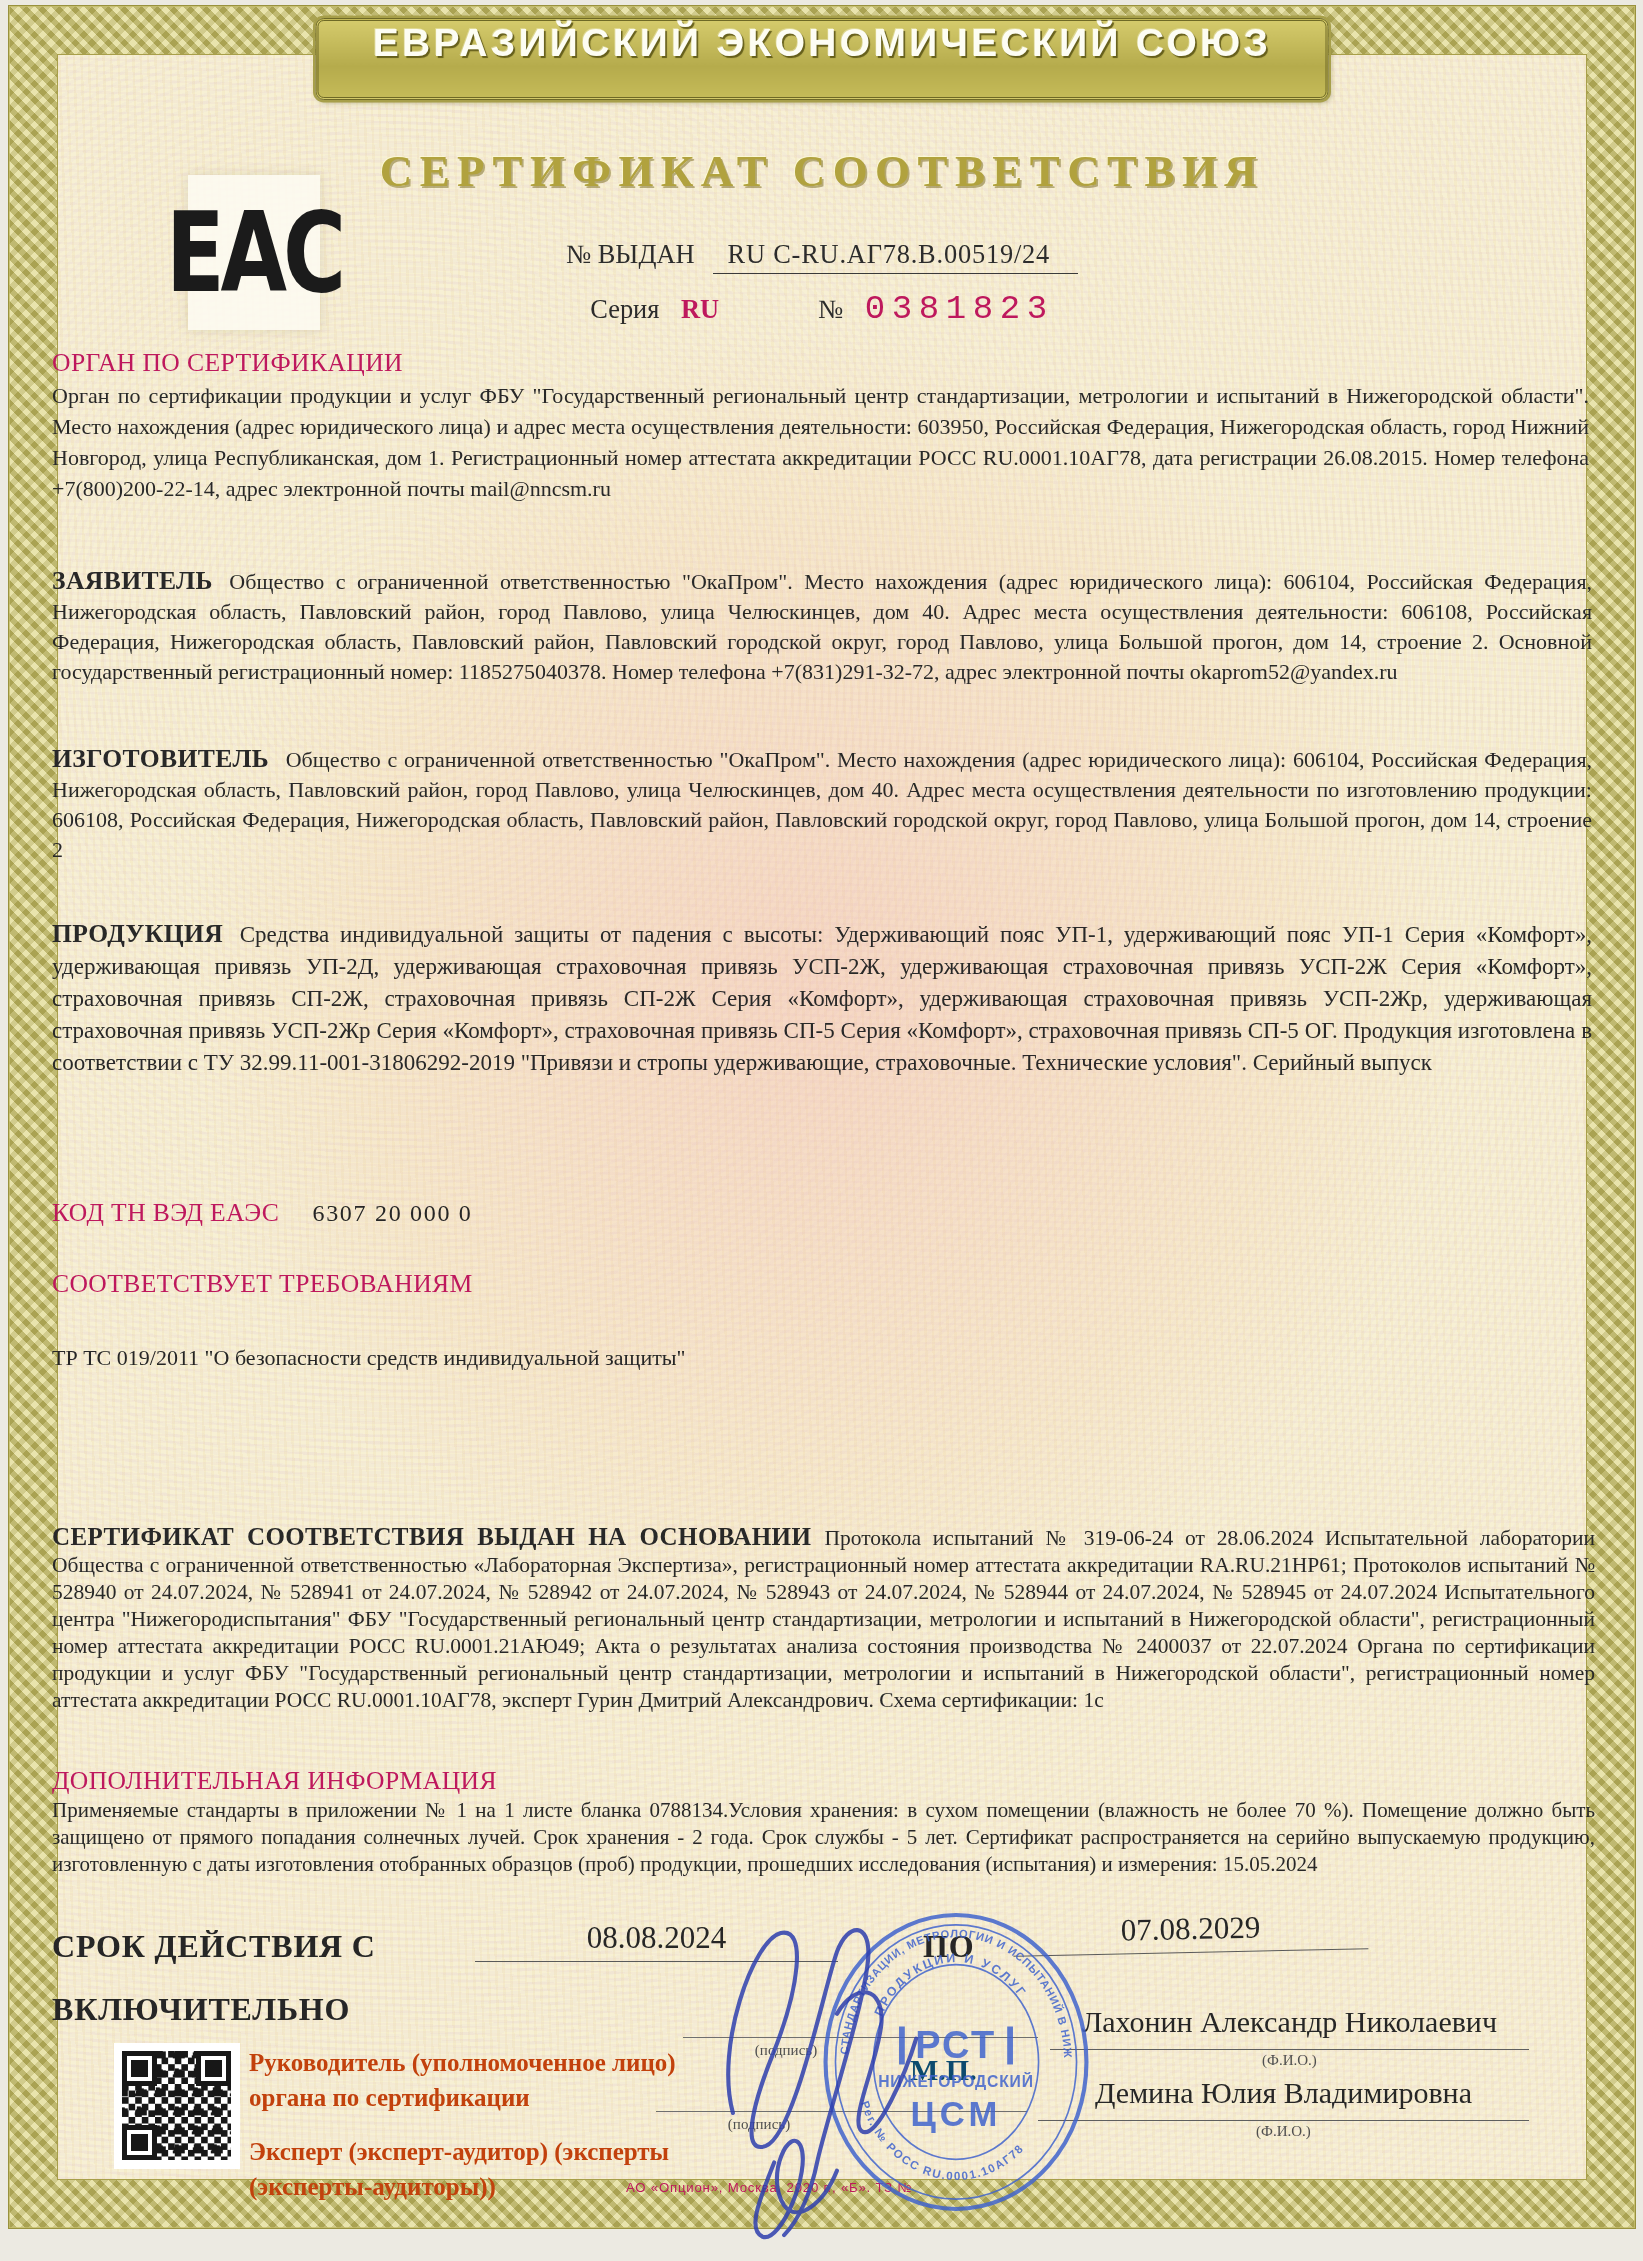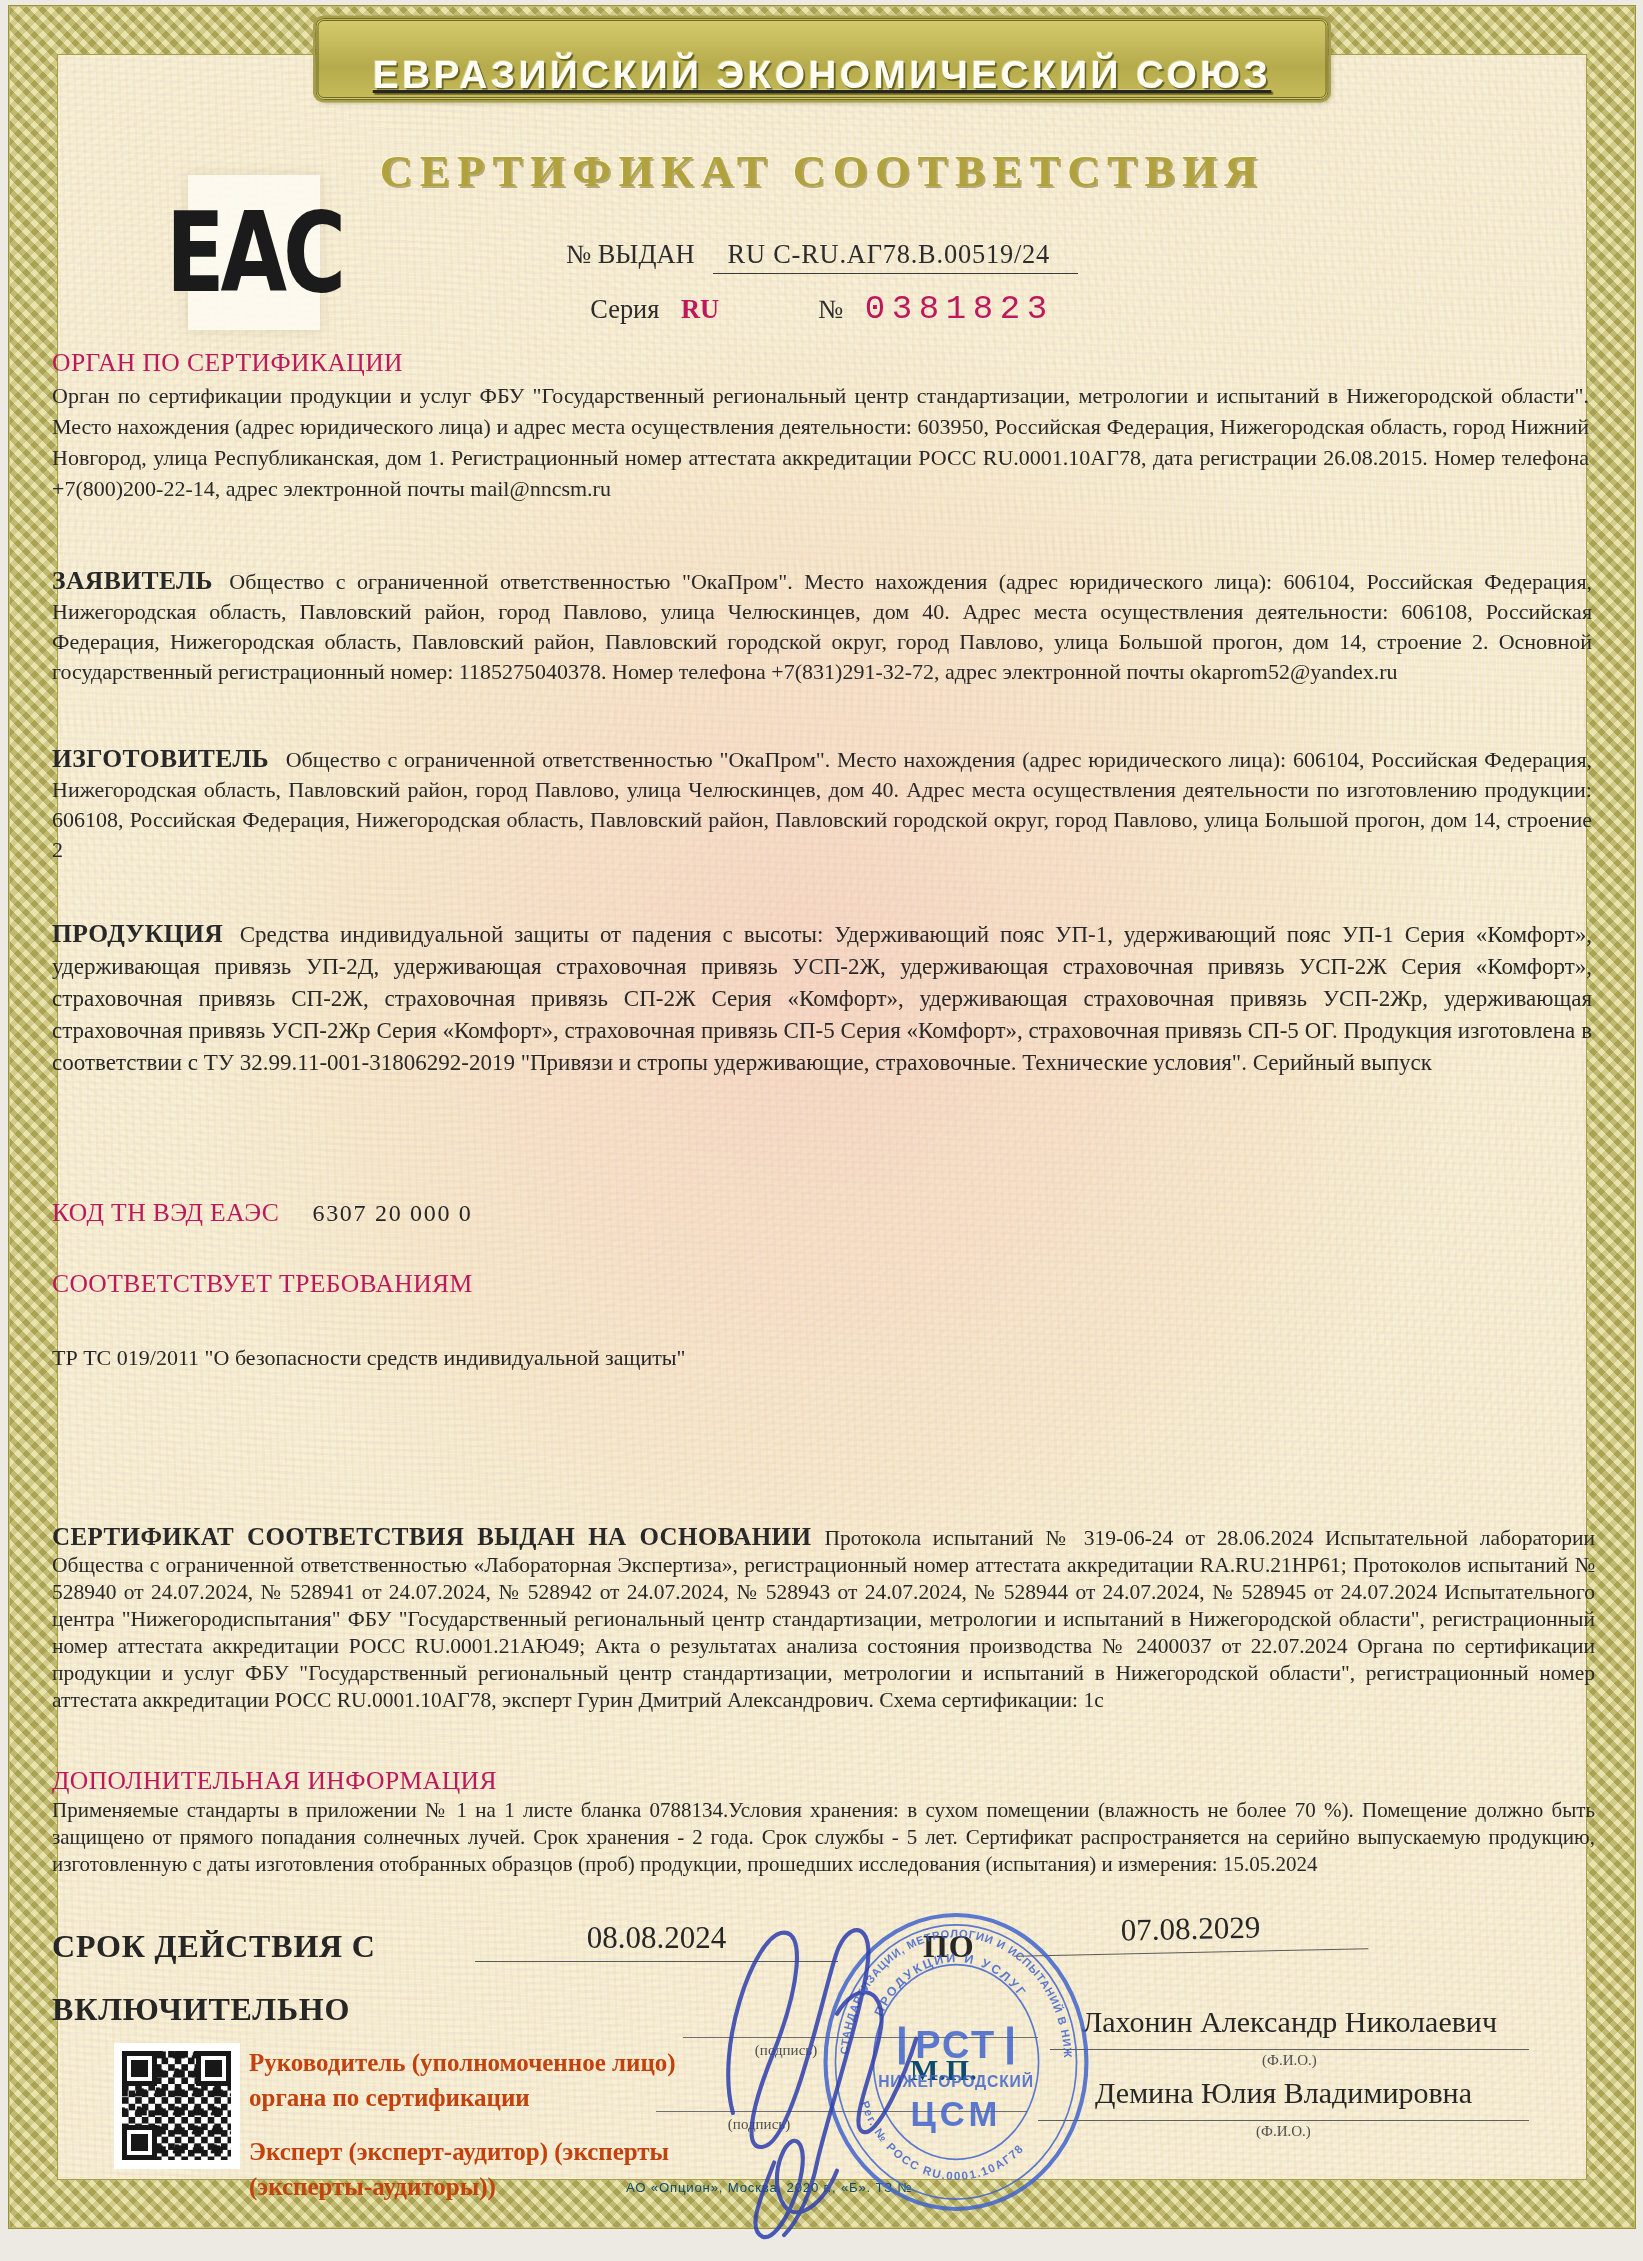--- a/index.html
+++ b/index.html
@@ -18,21 +18,21 @@
     background:
       radial-gradient(ellipse 56% 42% at 50% 44%, rgba(243,177,170,.40), rgba(243,197,160,.16) 55%, rgba(243,210,160,0) 74%),
       repeating-linear-gradient(2deg, rgba(206,150,196,.07) 0 2.5px, transparent 2.5px 6.6px),
       repeating-linear-gradient(88deg, rgba(228,198,118,.12) 0 2.5px, transparent 2.5px 7.4px),
       repeating-radial-gradient(circle at 22% 28%, rgba(196,168,228,.06) 0 3.3px, transparent 3.3px 7.4px),
       #f7f0d4;}
   
   .banner{left:50%;top:18px;transform:translateX(-50%);width:1007px;height:76px;
     background:linear-gradient(#d4ca6b,#b5ab4c 60%,#c4ba58);
     border:3.3px double #6e6926;border-radius:8.3px;box-shadow:0 0 0 2.5px #a79f4a, 1.7px 2.5px 5px rgba(90,85,25,.35);
-    display:flex;align-items:flex-end;justify-content:center;text-decoration:underline;}
+    display:flex;align-items:flex-start;justify-content:center;}
   .banner span{font-family:"Liberation Sans", sans-serif;font-weight:bold;font-size:39px;letter-spacing:3.3px;
     color:#fdfdf3;text-shadow:1.7px 1.7px 0.8px rgba(86,80,18,.85), -0.8px -0.8px 0 rgba(255,255,235,.35);}
   
   .eac{left:188px;top:175px;width:132px;height:155px;background:rgba(253,251,241,.88);
     display:flex;align-items:center;justify-content:center;box-shadow:0 0 11.6px rgba(120,110,60,.18);}
   .eac span{font-family:"DejaVu Sans", sans-serif;font-weight:800;font-size:86px;letter-spacing:-4.1px;
     transform:scaleY(1.28);color:#1b1b1b;}
   
   .doc-title{left:0;top:145px;width:100%;text-align:center;font-weight:bold;font-size:45px;letter-spacing:7.4px;
     color:#b1a23e;text-shadow:1.7px 1.7px 0 rgba(118,103,28,.5), -0.8px -0.8px 0 rgba(255,255,215,.65);}
@@ -58,21 +58,21 @@
       repeating-conic-gradient(#171717 0 25%, transparent 0 50%) 0 0/13.2px 13.2px,
       repeating-conic-gradient(transparent 0 30%, #171717 0 55%, transparent 0 75%) 5.8px 7.4px/19px 19px;}
   .finder{position:absolute;width:25px;height:25px;border:5px solid #171717;background:#fff;}
   .finder::after{content:"";position:absolute;inset:4.1px;background:#171717;}
   .f-tl{left:0;top:0;} .f-tr{right:0;top:0;} .f-bl{left:0;bottom:0;}
   .sig-label{font-weight:bold;font-size:25px;line-height:35px;color:#c2410c;}
   .sig-line{border-bottom:1.7px solid #6f6f6f;}
   .caption{font-size:15px;color:#4f4f4f;text-align:center;}
   .fio-name{font-size:30px;text-align:center;border-bottom:1.7px solid #5f5f5f;padding-bottom:10px;white-space:nowrap;}
   .mp{font-weight:bold;font-size:30px;color:#0c4a6e;z-index:5;}
-  .fineprint{font-size:13.2px;color:#0c4a6e;letter-spacing:0.8px;z-index:4;font-family:"Liberation Sans",sans-serif;}
+  .fineprint{font-size:13.2px;color:#be185d;letter-spacing:0.8px;z-index:4;font-family:"Liberation Sans",sans-serif;}
   .stamp-svg{z-index:6;opacity:.84;}
   .sig-svg{z-index:7;}
 </style>
 </head>
 <body>
 
 <div class="abs cert">
   <div class="abs paper"></div>
 </div>
 

